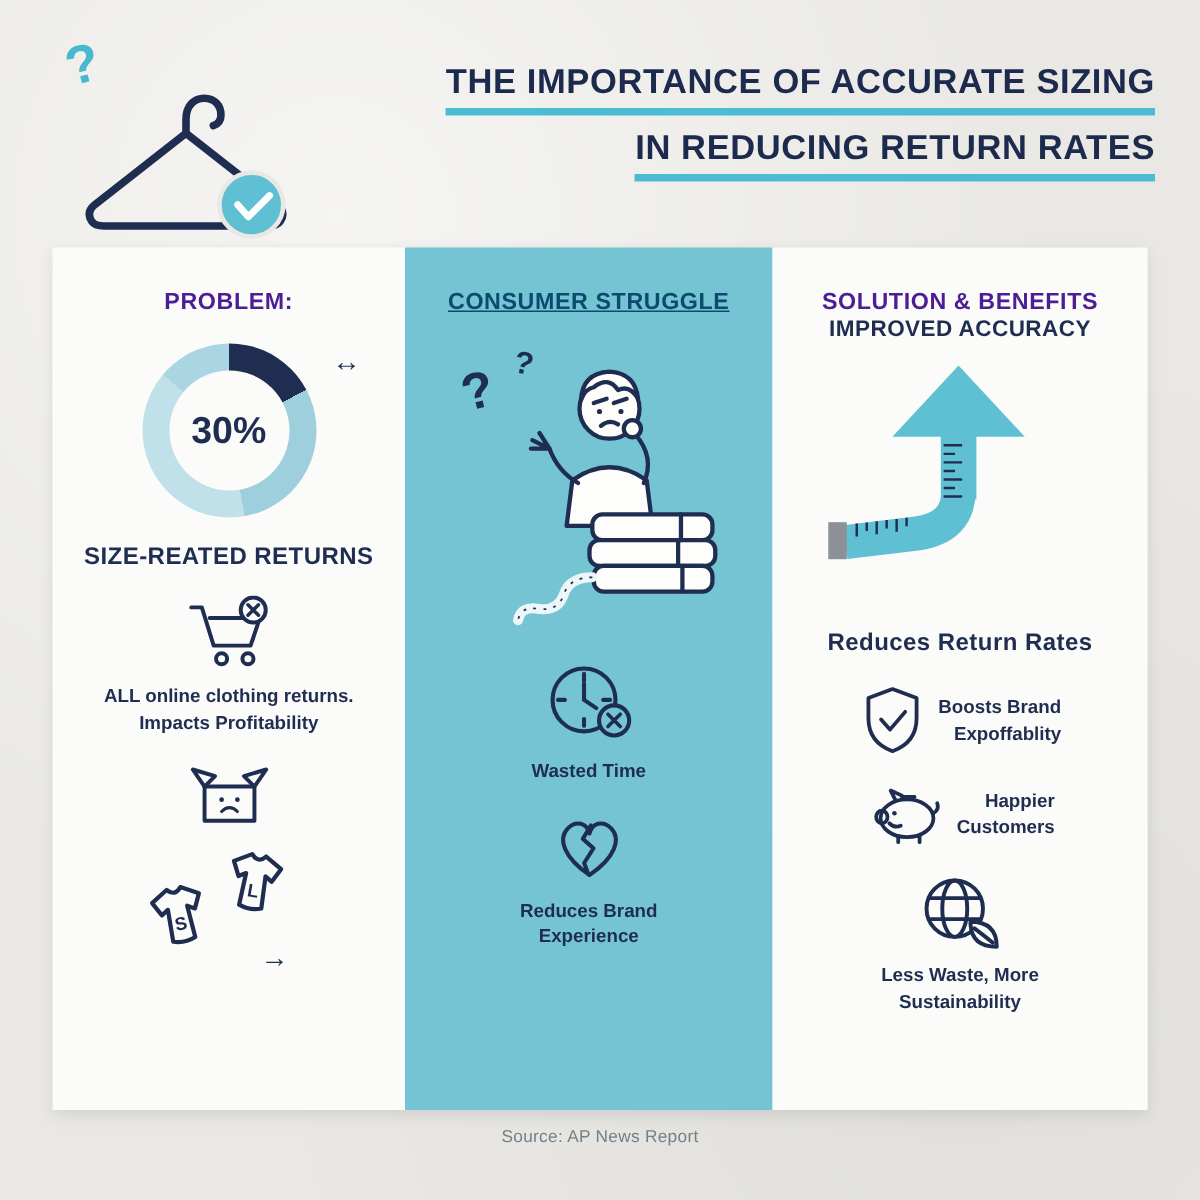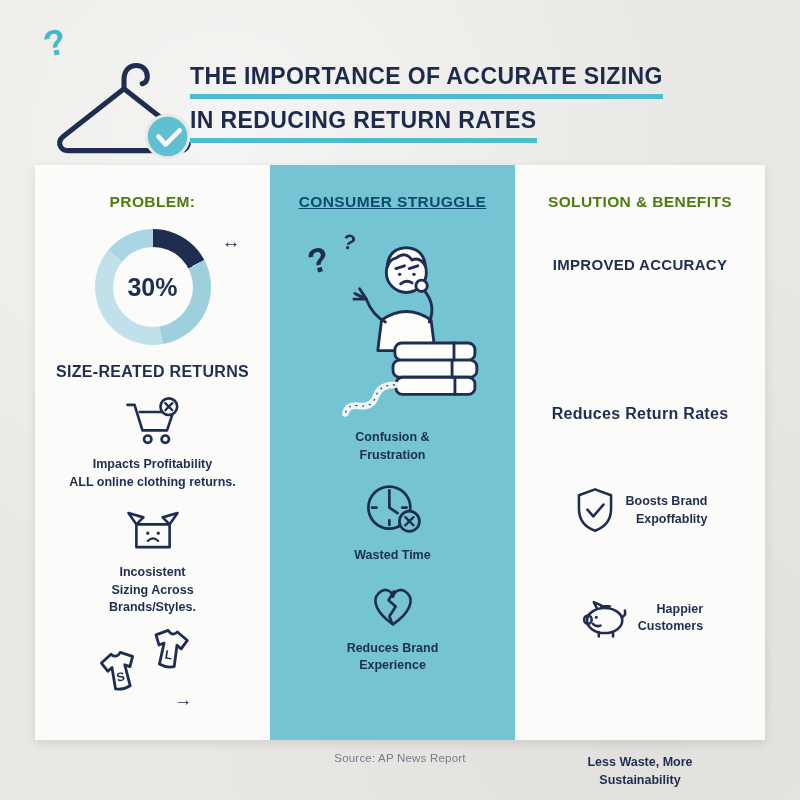--- a/index.html
+++ b/index.html
@@ -13,35 +13,35 @@
     color:#1e2d50;
   }
   
   .hdr{position:absolute;left:0;top:0;width:100%;height:165px;}
   .hanger-wrap{position:absolute;left:42px;top:26px;width:165px;height:135px;}
   .qmark{
     position:absolute;left:2px;top:-4px;font-size:36px;font-weight:bold;color:#46b9cf;
     transform:rotate(-14deg);
   }
   .hanger{position:absolute;left:6px;top:20px;width:152px;height:114px;overflow:visible;}
-  .titles{position:absolute;left:190px;right:30px;top:40px;text-align:left;line-height:1.25;margin-top:22px;}
+  .titles{position:absolute;left:190px;right:30px;top:40px;text-align:right;line-height:1.25;}
   .t-line{
     display:inline-block;font-size:23px;font-weight:800;letter-spacing:.4px;color:#1c2b4d;
     border-bottom:5px solid #4cbdd1;padding-bottom:3px;margin-bottom:7px;
   }
   
   .band{
     position:absolute;left:35px;top:165px;width:730px;height:575px;display:flex;
     box-shadow:0 3px 10px rgba(0,0,0,.10);
   }
   .col{display:flex;flex-direction:column;align-items:center;text-align:center;}
   .col-problem{width:235px;background:#fbfbf9;}
   .col-struggle{width:245px;background:#74c4d3;}
-  .col-solution{width:250px;background:#fbfbf9;gap:45px;}
-  h2{font-size:15.5px;font-weight:800;letter-spacing:.4px;margin:28px 0 0;color:#4d7c0f;}
+  .col-solution{width:250px;background:#fbfbf9;}
+  h2{font-size:15.5px;font-weight:800;letter-spacing:.4px;margin:28px 0 0;color:#4c1d95;}
   .col-struggle h2{color:#0c4a6e;text-decoration:underline;}
   .sub{font-size:15px;font-weight:700;margin-top:0;letter-spacing:.3px;}
   .lbl{font-size:12.5px;font-weight:700;line-height:1.4;}
   .lbl span{display:block;}
   .strong{font-weight:800;font-size:16px;letter-spacing:.3px;}
   
   .donut-wrap{position:relative;margin-top:18px;}
   .donut{
     width:116px;height:116px;border-radius:50%;position:relative;
     background:conic-gradient(from 0deg,#1e2d50 0deg 62deg,#9dcfdc 62deg 170deg,#c0e1e9 170deg 310deg,#a9d6e2 310deg 360deg);
@@ -112,38 +112,33 @@
 
       <svg class="mt14" viewBox="0 0 66 58" width="58" height="51">
         <path class="ln" d="M4 9 h8 l9 29 h28 l7 -21 H18"></path>
         <circle class="ln" cx="27" cy="48" r="4.2"></circle>
         <circle class="ln" cx="47" cy="48" r="4.2"></circle>
         <circle cx="51" cy="11" r="9.5" fill="#fbfbf9" stroke="#1e2d50" stroke-width="3"></circle>
         <path d="M47 7 l8 8 M55 7 l-8 8" stroke="#1e2d50" stroke-width="2.6" stroke-linecap="round"></path>
       </svg>
 
       <div class="lbl mt8">
+        <span>ALL online clothing returns.</span>
         <span>Impacts Profitability</span>
-        <span>ALL online clothing returns.</span>
       </div>
 
       <svg class="mt14" viewBox="0 0 64 58" width="56" height="51">
         <rect class="ln" x="13" y="22" width="38" height="26"></rect>
         <path class="ln" d="M13 22 L4 9 L21 14 Z"></path>
         <path class="ln" d="M51 22 L60 9 L43 14 Z"></path>
         <circle cx="26" cy="32" r="1.8" fill="#1e2d50"></circle>
         <circle cx="38" cy="32" r="1.8" fill="#1e2d50"></circle>
         <path d="M26 41 q6 -6 12 0" stroke="#1e2d50" stroke-width="2.4" fill="none" stroke-linecap="round"></path>
       </svg>
 
-      <div class="lbl mt8">
-        <span>Incosistent</span>
-        <span>Sizing Across</span>
-        <span>Brands/Styles.</span>
-      </div>
 
       <svg class="mt6" viewBox="0 0 132 96" width="124" height="90">
         <g transform="translate(4 34) rotate(-12)">
           <path class="ln" d="M5 10 L17 3 Q22 9 27 3 L39 10 L34 20 L29 17 L30 40 Q22 43 14 40 L15 17 L10 20 Z"></path>
           <text class="shirt-letter" x="22" y="33">S</text>
         </g>
         <g transform="translate(66 2) rotate(10)">
           <path class="ln" d="M5 10 L17 3 Q22 9 27 3 L39 10 L34 20 L29 17 L30 40 Q22 43 14 40 L15 17 L10 20 Z"></path>
           <text class="shirt-letter" x="22" y="33">L</text>
         </g>
@@ -169,24 +164,20 @@
         <path class="ln2" d="M144 106 Q152 88 138 72"></path>
         <circle cx="136" cy="68" r="6" fill="#fdfdfc" stroke="#1e2d50" stroke-width="3"></circle>
         <rect x="108" y="128" width="84" height="18" rx="7" fill="#fdfdfc" stroke="#1e2d50" stroke-width="3"></rect>
         <rect x="106" y="146" width="88" height="18" rx="7" fill="#fdfdfc" stroke="#1e2d50" stroke-width="3"></rect>
         <rect x="109" y="164" width="83" height="18" rx="7" fill="#fdfdfc" stroke="#1e2d50" stroke-width="3"></rect>
         <path class="ln2" d="M170 128 v18 M168 146 v18 M171 164 v18" stroke-width="2"></path>
         <path d="M108 172 Q92 172 88 184 Q84 196 70 194 Q58 192 56 202" stroke="#edf6f8" stroke-width="7" fill="none" stroke-linecap="round"></path>
         <path d="M108 172 Q92 172 88 184 Q84 196 70 194 Q58 192 56 202" stroke="#1e2d50" stroke-width="1.2" fill="none" stroke-dasharray="2 5"></path>
       </svg>
 
-      <div class="lbl mt6">
-        <span>Confusion &amp;</span>
-        <span>Frustration</span>
-      </div>
 
       <svg class="mt16" viewBox="0 0 68 62" width="62" height="57">
         <circle class="ln2" cx="30" cy="30" r="23"></circle>
         <path class="ln2" d="M30 11 v5 M30 44 v5 M11 30 h5 M44 30 h5" stroke-width="2.4"></path>
         <path class="ln2" d="M30 30 V18 M30 30 L39 36"></path>
         <circle cx="52" cy="45" r="11" fill="#74c4d3" stroke="#1e2d50" stroke-width="3"></circle>
         <path d="M47.5 40.5 l9 9 M56.5 40.5 l-9 9" stroke="#1e2d50" stroke-width="2.6" stroke-linecap="round"></path>
       </svg>
 
       <div class="lbl mt10">

